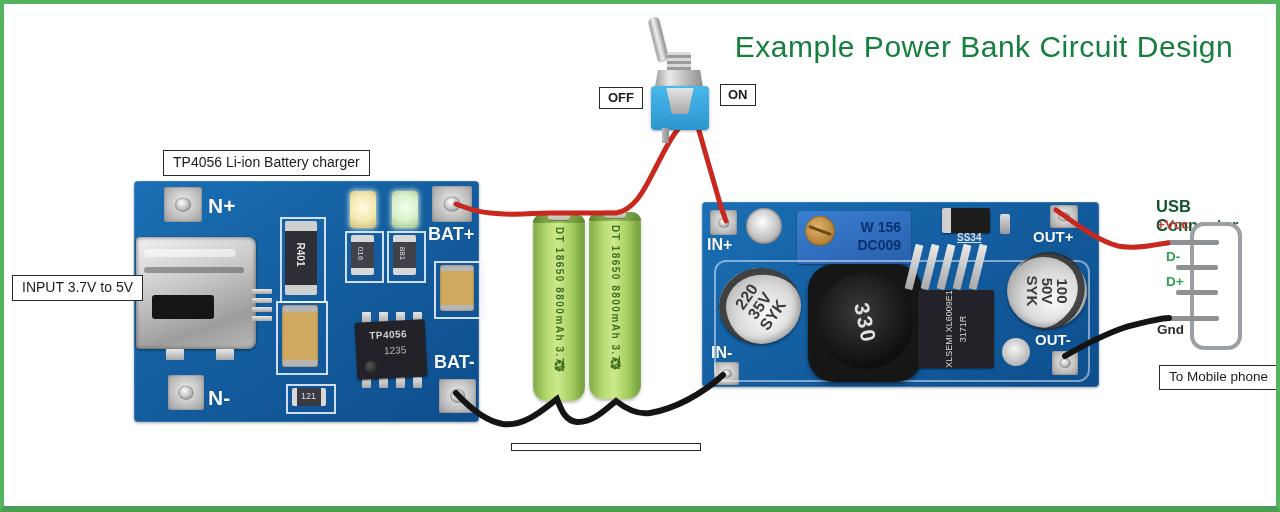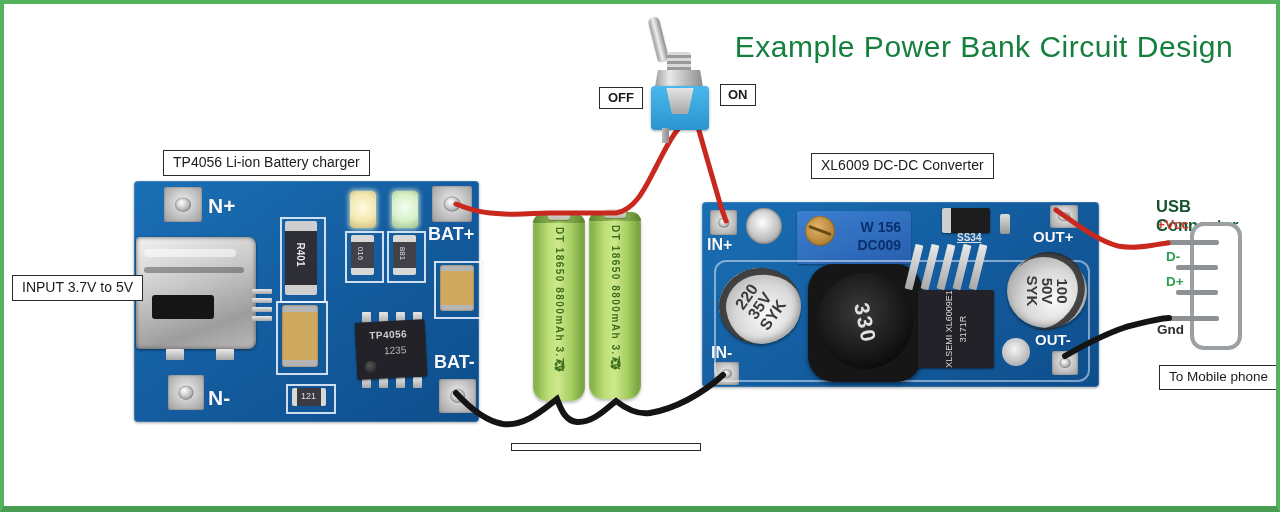--- a/index.html
+++ b/index.html
@@ -263,20 +263,19 @@
   <svg class="wires" width="1280" height="512" viewBox="0 0 1280 512">
     <path d="M452,200 C472,208 482,209 500,210 C520,211 530,209 545,209 L612,209 C632,206 642,182 652,163 C660,148 666,134 675,124" stroke="#c8281e" stroke-width="5" fill="none" stroke-linecap="round"></path>
     <path d="M694,123 C701,148 711,182 717,203 C720,211 721,214 722,217" stroke="#c8281e" stroke-width="5" fill="none" stroke-linecap="round"></path>
     <path d="M1052,206 C1072,220 1094,237 1114,242 C1133,246 1152,240 1164,239" stroke="#c8281e" stroke-width="5" fill="none" stroke-linecap="round"></path>
     <path d="M452,389 C463,401 481,417 499,420 C521,423 541,404 553,395 C557,405 561,417 573,418 C589,419 603,404 612,397 C621,404 633,411 646,409 C670,405 697,391 719,371" stroke="#141414" stroke-width="6" fill="none" stroke-linecap="round"></path>
     <path d="M1061,352 C1080,341 1101,330 1122,323 C1141,318 1156,314 1165,314" stroke="#141414" stroke-width="6" fill="none" stroke-linecap="round"></path>
   </svg>
 
   <div class="box-label zlabel" style="left:159px;top:146px;">TP4056 Li-ion Battery charger</div>
   <div class="box-label zlabel" style="left:8px;top:271px;">INPUT 3.7V to 5V</div>
-  <div class="box-label zlabel" style="left:807px;top:149px;">XL6009 DC-DC Converter</div>
   <div class="box-label zlabel center" style="left:507px;top:439px;width:170px;">
   </div>
   <div class="box-label zlabel" style="left:1155px;top:361px;font-size:13.5px;">To Mobile phone</div>
   <div class="box-label zlabel" style="left:595px;top:83px;font-weight:bold;font-size:13px;padding:2px 8px;">OFF</div>
   <div class="box-label zlabel" style="left:716px;top:80px;font-weight:bold;font-size:13px;padding:2px 7px;">ON</div>
 
 </div>
 
 </body></html>

